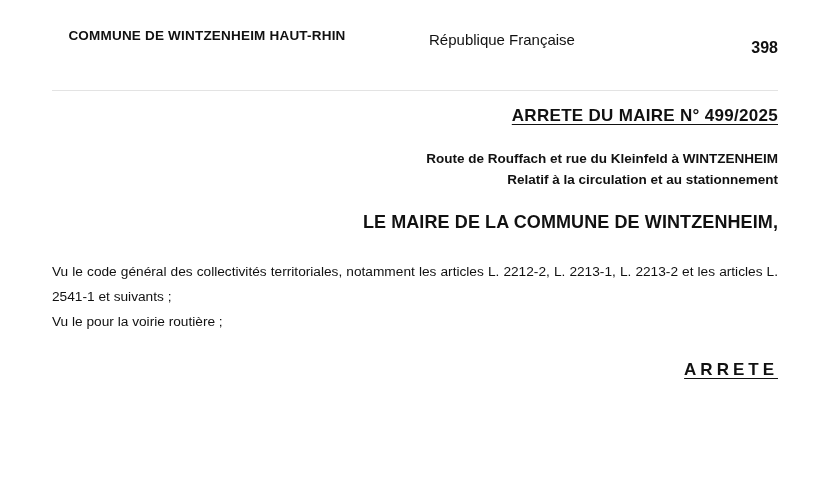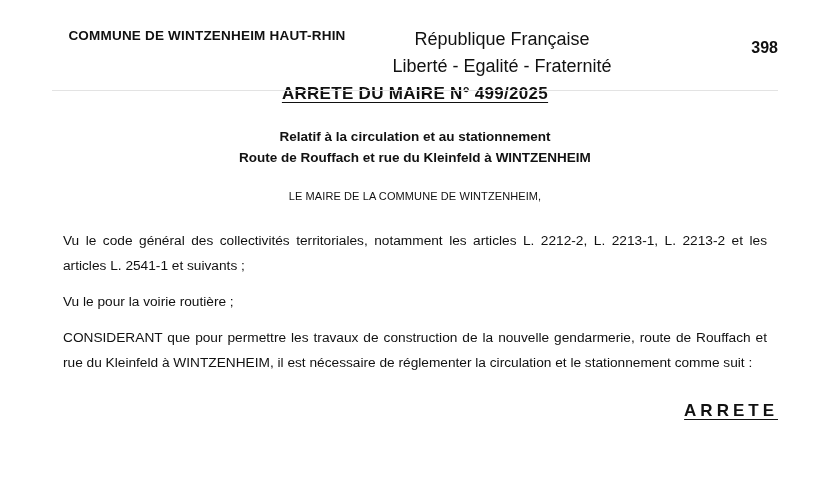--- a/index.html
+++ b/index.html
@@ -36,21 +36,21 @@
     font-weight: bold;
     line-height: 20px;
     letter-spacing: 0.2px;
   }
   .republique {
     position: absolute;
     left: 300px;
     top: 4px;
     width: 300px;
     text-align: center;
-    font-size: 18px;
+    font-size: 15px;
     line-height: 27px;
   }
   .republique .l1 { display: block; }
   .republique .l2 { display: block; }
   .pagenum {
     position: absolute;
     right: 0px;
     top: 17px;
     font-size: 16px;
     font-weight: bold;
@@ -59,51 +59,52 @@
   .rule {
     position: absolute;
     left: 52px;
     right: 46px;
     top: 90px;
     height: 0;
     border-top: 1px solid #e3e3e3;
   }
   
   .title-block {
-    text-align: center;
+    margin-top: 22px;
+    text-align: right;
   }
   .main-title {
     font-size: 17px;
     font-weight: bold;
     text-decoration: underline;
     text-underline-offset: 3px;
     letter-spacing: 0.3px;
   }
   .subtitle {
     margin-top: 22px;
     font-size: 13.5px;
     font-weight: bold;
     line-height: 21px;
   }
   .subtitle span { display: block; }
   .mayor-line {
     margin-top: 22px;
-    font-size: 11px;
-    font-weight: normal;
+    font-size: 18px;
+    font-weight: bold;
     letter-spacing: 0.1px;
   }
   
   .body-text {
     margin-top: 26px;
     font-size: 13.7px;
     line-height: 25px;
     text-align: justify;
   }
   .body-text p {
-    margin: 11px;
+    margin: 0;
   }
   .arrete {
     margin-top: 26px;
     text-align: right;
     font-size: 17px;
     font-weight: bold;
     text-decoration: underline;
     text-underline-offset: 3px;
     letter-spacing: 4px;
   }
@@ -113,37 +114,35 @@
 
 <div class="page">
 
   <div class="header">
     <div class="commune">
       <span>COMMUNE DE WINTZENHEIM</span>
       <span>HAUT-RHIN</span>
     </div>
     <div class="republique">
       <span class="l1">République Française</span>
-      <span class="l2">Liberté - Egalité - Fraternité</span>
     </div>
     <div class="pagenum">398</div>
   </div>
 
   <div class="rule"></div>
 
   <div class="title-block">
     <div class="main-title">ARRETE DU MAIRE N° 499/2025</div>
     <div class="subtitle">
+      <span>Route de Rouffach et rue du Kleinfeld à WINTZENHEIM</span>
       <span>Relatif à la circulation et au stationnement</span>
-      <span>Route de Rouffach et rue du Kleinfeld à WINTZENHEIM</span>
     </div>
     <div class="mayor-line">LE MAIRE DE LA COMMUNE DE WINTZENHEIM,</div>
   </div>
 
   <div class="body-text">
     <p>Vu le code général des collectivités territoriales, notamment les articles L. 2212-2, L. 2213-1, L. 2213-2 et les articles L. 2541-1 et suivants ;</p>
     <p>Vu le pour la voirie routière ;</p>
-    <p>CONSIDERANT que pour permettre les travaux de construction de la nouvelle gendarmerie, route de Rouffach et rue du Kleinfeld à WINTZENHEIM, il est nécessaire de réglementer la circulation et le stationnement comme suit :</p>
   </div>
 
   <div class="arrete">ARRETE</div>
 
 </div>
 
 </body></html>

